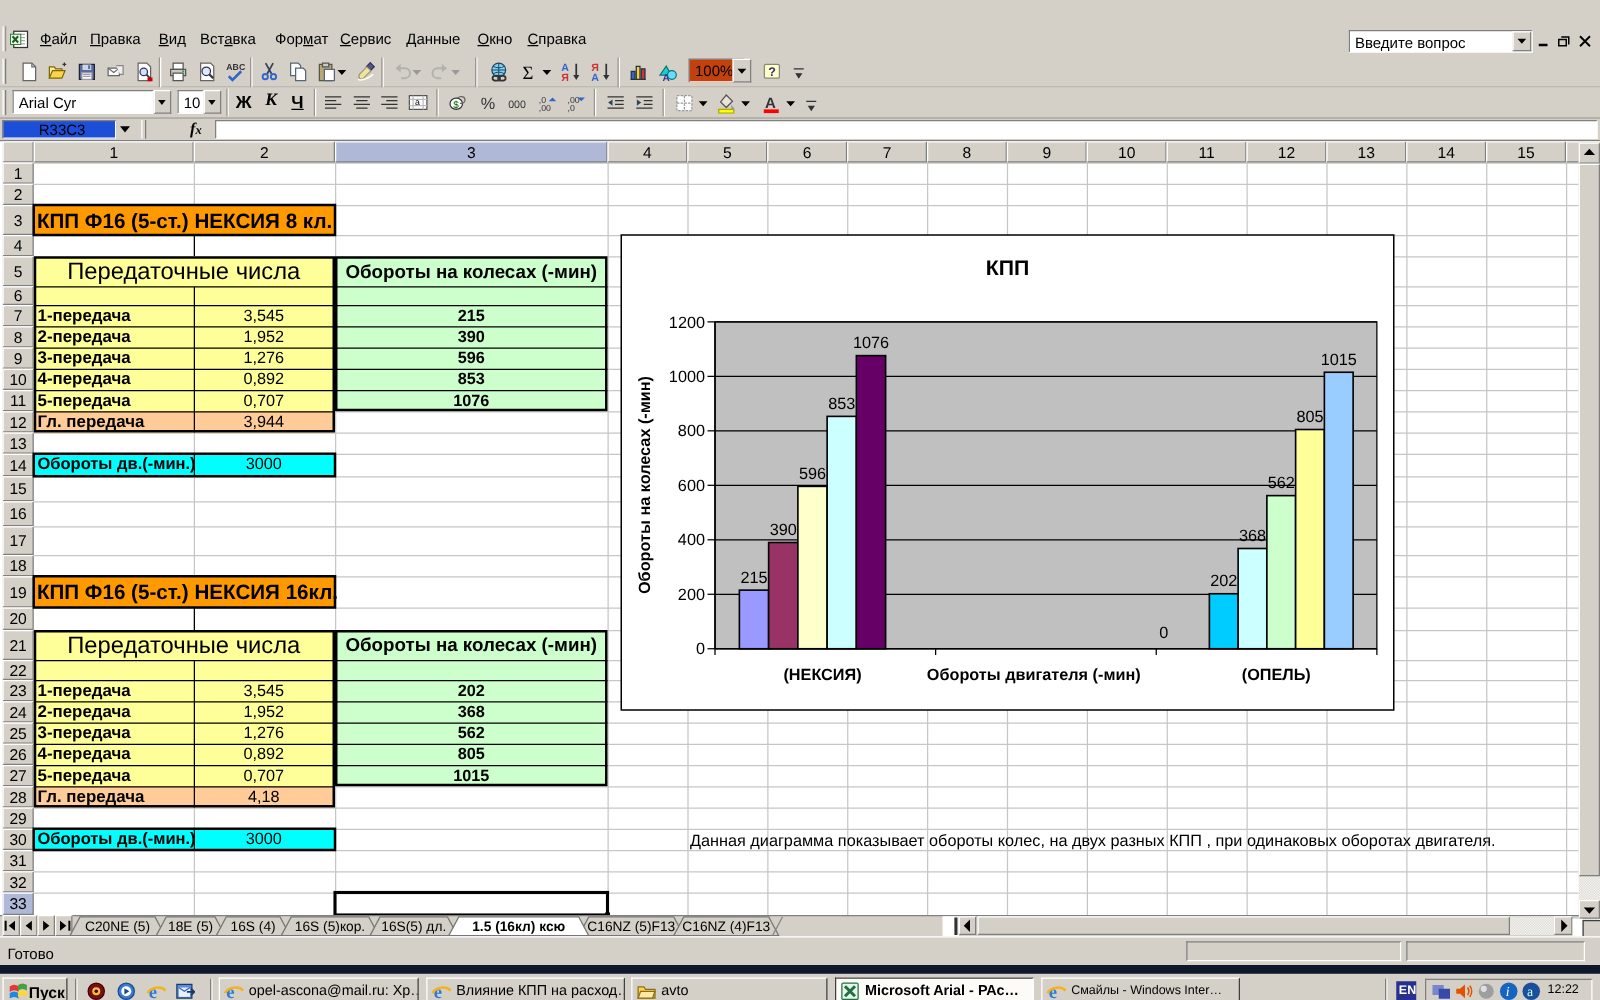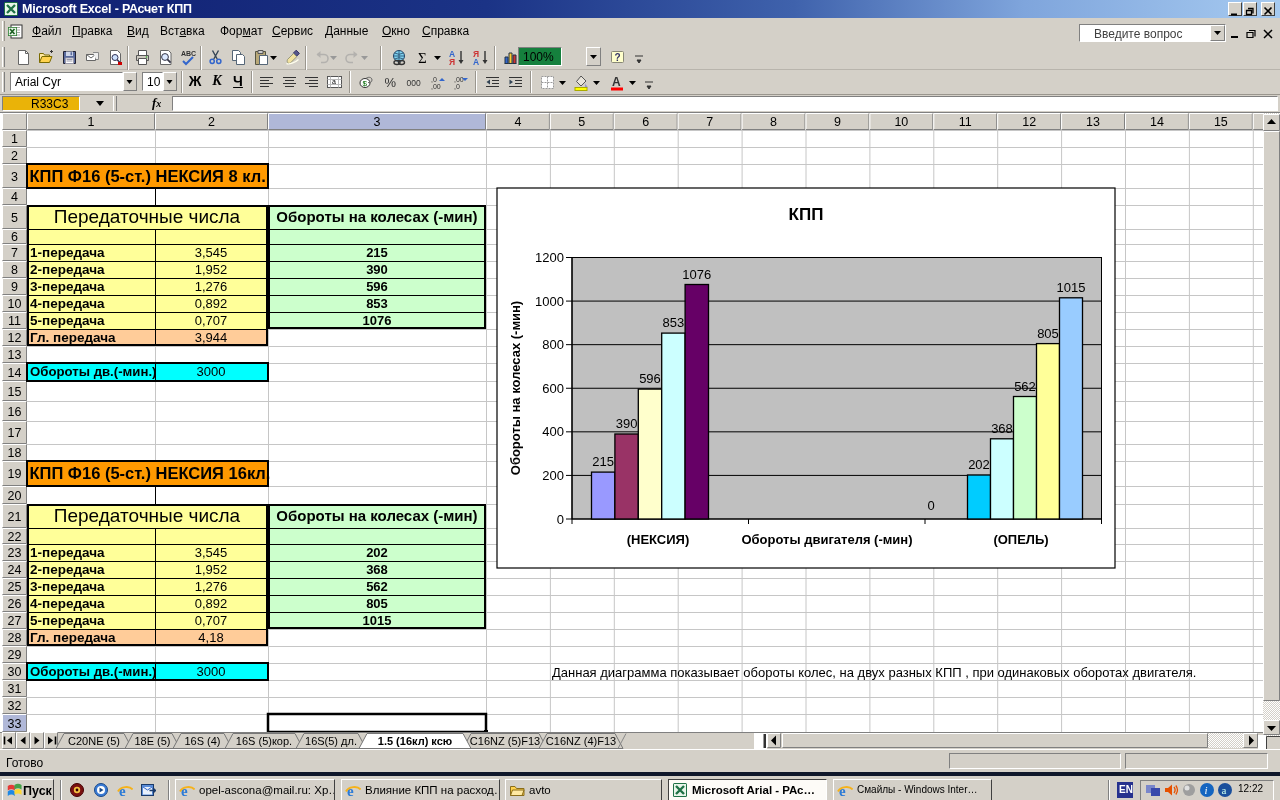--- a/index.html
+++ b/index.html
@@ -1,56 +1,39 @@
 <!DOCTYPE html>
 <html><head><meta charset="utf-8"><style>
 *{margin:0;padding:0;box-sizing:border-box}
 body{width:1280px;height:800px;overflow:hidden;font-family:"Liberation Sans",sans-serif}
 #screen{position:relative;width:1280px;height:800px;background:#D4D0C8}
 .abs{position:absolute}
 .tbtn{position:absolute;display:flex;align-items:center;justify-content:center}
 </style></head><body>
 <div id="screen">
-<div class="abs" style="left:0;top:0;width:1280px;height:18px;background:linear-gradient(90deg,#101F71 0%,#1B3386 38%,#3F62AC 62%,#7FA5DC 80%,#A6CAF0 100%)">
-<div class="abs" style="left:3px;top:1px"><svg width="16" height="16" viewBox="0 0 16 16" style="">
-          <rect x="1" y="1" width="14" height="14" rx="1.5" fill="#1E7145"></rect>
-          <rect x="2" y="2" width="12" height="12" fill="#E8F5E9"></rect>
-          <path d="M4 4l8 8M12 4l-8 8" stroke="#1E7145" stroke-width="2.4"></path>
-        </svg></div>
-<div class="abs" style="left:22px;top:2px;color:#fff;font-size:12.5px;font-weight:bold;letter-spacing:-.2px">Microsoft Excel - РАсчет КПП</div>
-<div class="abs" style="left:1228px;top:2px;width:14px;height:14px;background:#D4D0C8;border:1px solid;border-color:#fff #404040 #404040 #fff"><svg width="12" height="12">
-          <path d="M2 9.5h6" stroke="#000" stroke-width="2"></path>
-        </svg></div>
-<div class="abs" style="left:1243px;top:2px;width:14px;height:14px;background:#D4D0C8;border:1px solid;border-color:#fff #404040 #404040 #fff"><svg width="12" height="12">
-          <path d="M4 3.5h5v5M2.5 5.5h5v4h-5z" fill="none" stroke="#000" stroke-width="1.3"></path>
-        </svg></div>
-<div class="abs" style="left:1261px;top:2px;width:14px;height:14px;background:#D4D0C8;border:1px solid;border-color:#fff #404040 #404040 #fff"><svg width="12" height="12">
-          <path d="M2.5 2.5l7 7M9.5 2.5l-7 7" stroke="#000" stroke-width="1.6"></path>
-        </svg></div>
-</div>
 <div class="abs" style="left:0;top:18px;width:1280px;height:26px;background:#D4D0C8">
 <div class="abs" style="left:2px;top:3px;width:3px;height:20px;border-left:1px solid #fff;border-right:1px solid #9a968e"></div>
       <div class="abs" style="left:7px;top:5px"><svg width="17" height="17" viewBox="0 0 17 17" style="">
           <rect x="4" y="2" width="11" height="13" fill="#fff" stroke="#333"></rect>
           <path d="M6 4.5h7M6 7h7M6 9.5h7M6 12h7" stroke="#aaa"></path>
           <rect x="1" y="4" width="9" height="9" fill="#2E7D32"></rect>
           <rect x="1.8" y="4.8" width="7.4" height="7.4" fill="#E8F5E9"></rect>
           <path d="M3 6l4.5 5M7.5 6L3 11" stroke="#1B5E20" stroke-width="1.6"></path>
         </svg></div>
       <div class="abs" style="left:32px;top:6px;font-size:12px"><u>Ф</u>айл</div>
       <div class="abs" style="left:72px;top:6px;font-size:12px"><u>П</u>равка</div>
       <div class="abs" style="left:127px;top:6px;font-size:12px"><u>В</u>ид</div>
       <div class="abs" style="left:160px;top:6px;font-size:12px">Вст<u>а</u>вка</div>
       <div class="abs" style="left:220px;top:6px;font-size:12px">Фор<u>м</u>ат</div>
       <div class="abs" style="left:272px;top:6px;font-size:12px"><u>С</u>ервис</div>
       <div class="abs" style="left:325px;top:6px;font-size:12px"><u>Д</u>анные</div>
       <div class="abs" style="left:382px;top:6px;font-size:12px"><u>О</u>кно</div>
       <div class="abs" style="left:422px;top:6px;font-size:12px"><u>С</u>правка</div>
 <div class="abs" style="left:1079px;top:6px;width:147px;height:18px;background:#fff;border:1px solid;border-color:#808080 #fff #fff #808080">
-<div class="abs" style="left:14px;top:2px;font-size:12px;color:#404040">Введите вопрос</div>
+<div class="abs" style="left:4px;top:2px;font-size:12px;color:#000000">Введите вопрос</div>
 <div class="abs" style="left:130px;top:0;width:15px;height:16px;background:#D4D0C8;border:1px solid;border-color:#fff #808080 #808080 #fff"><svg width="13" height="14">
             <path d="M3 5l3.5 4L10 5z" fill="#000"></path>
           </svg></div>
       </div>
 <div class="abs" style="left:1229px;top:8px;width:12px;height:12px"><svg width="12" height="12">
           <path d="M2 9h7" stroke="#000" stroke-width="2"></path>
         </svg></div>
 <div class="abs" style="left:1245px;top:8px;width:12px;height:12px"><svg width="12" height="12">
           <path d="M4 2.5h6v6M2 4.5h6v5H2z" fill="none" stroke="#000" stroke-width="1.2"></path>
         </svg></div>
@@ -211,21 +194,21 @@
           <path d="M11 6h3v8.5h-3z" fill="#c33" stroke="#234"></path>
         </svg>
       </div>
       <div class="tbtn" style="left:523px;top:2px;width:22px;height:22px;">
         <svg width="17" height="17" viewBox="0 0 17 17" style="">
           <path d="M2 11l5-7 4 7z" fill="#2cc" stroke="#077"></path>
           <circle cx="11.5" cy="11" r="3.5" fill="#6df" stroke="#077"></circle>
           <text x="4" y="16" font-size="8" font-weight="bold" fill="#339" font-family="Liberation Sans">A</text>
         </svg>
       </div>
-      <div class="abs" style="left:518px;top:3px;width:44px;height:19px;background:#15803d;border:1px solid;border-color:#808080 #fff #fff #808080">
+      <div class="abs" style="left:551px;top:3px;width:44px;height:19px;background:#c2410c;border:1px solid;border-color:#808080 #fff #fff #808080">
         <div class="abs" style="left:4px;top:2px;font-size:12px">100%</div>
       </div>
       <div class="abs" style="left:586px;top:3px;width:15px;height:19px;background:#D4D0C8;border:1px solid;border-color:#fff #808080 #808080 #fff"><svg width="13" height="17">
           <path d="M3 7l3.5 4L10 7z" fill="#000"></path>
         </svg></div>
       <div class="tbtn" style="left:606px;top:2px;width:22px;height:22px;">
         <svg width="17" height="17" viewBox="0 0 17 17" style="">
           <rect x="2.5" y="2.5" width="12" height="11" rx="1" fill="#ffffcc" stroke="#887"></rect>
           <text x="5.5" y="12" font-size="10" font-weight="bold" fill="#336" font-family="Liberation Sans">?</text>
         </svg>
@@ -347,21 +330,21 @@
         </svg>
       </div>
       <div style="position:absolute;left:627px;top:1px;width:11px;height:22px"><svg width="11" height="22">
           <path d="M2 10l3.5 4L9 10z" fill="#000"></path>
         </svg></div>
       <div class="abs" style="left:644px;top:8px"><svg width="10" height="12">
           <path d="M1 2h8M3 6l2 3 2-3z" fill="#333" stroke="#333" stroke-width="1"></path>
         </svg></div>
     </div>
 <div class="abs" style="left:0;top:95px;width:1280px;height:18px;background:#D4D0C8;border-bottom:1px solid #808080">
-<div class="abs" style="left:2px;top:1px;width:78px;height:15px;background:#eab308;border:1px solid;border-color:#808080 #fff #fff #808080">
+<div class="abs" style="left:2px;top:1px;width:91px;height:15px;background:#1d4ed8;border:1px solid;border-color:#808080 #fff #fff #808080">
         <div class="abs" style="left:28px;top:0px;font-size:12px">R33C3</div>
       </div>
 <div class="abs" style="left:93px;top:1px;width:16px;height:15px;background:#D4D0C8"><svg width="14" height="14">
           <path d="M3 5l4 5 4-5z" fill="#000"></path>
         </svg></div>
 <div class="abs" style="left:113px;top:1px;width:4px;height:15px;border-left:1px solid #fff;border-right:1px solid #808080"></div>
 <div class="abs" style="left:152px;top:0px;width:16px;height:16px;font-size:13px;font-style:italic;font-family:'Liberation Serif';font-weight:bold">f<span style="font-size:10px">x</span></div>
 <div class="abs" style="left:172px;top:1px;width:1106px;height:15px;background:#fff;border:1px solid;border-color:#808080 #fff #fff #808080"></div>
 </div>
 <svg class="abs" style="left:0;top:113px" width="1280" height="636" viewBox="0 0 1280 636" font-family="Liberation Sans">
@@ -761,21 +744,21 @@
       <path d="M1249 622.5l5 5-5 5z" fill="#000"></path>
       <rect x="1258" y="622" width="8" height="14" fill="#fff"></rect>
       <rect x="1266" y="623" width="14" height="13" fill="#D4D0C8"></rect>
       <path d="M1266.5 636V623.5H1280" stroke="#404040" fill="none"></path>
     </svg>
 <div class="abs" style="left:0;top:749px;width:1280px;height:23px;background:#D4D0C8;border-top:1px solid #fff">
 <div class="abs" style="left:6px;top:6px;font-size:12px">Готово</div>
 <div class="abs" style="left:949px;top:3px;width:172px;height:16px;border:1px solid;border-color:#808080 #fff #fff #808080"></div>
 <div class="abs" style="left:1125px;top:3px;width:143px;height:16px;border:1px solid;border-color:#808080 #fff #fff #808080"></div>
 </div>
-<div class="abs" style="left:0;top:772px;width:1280px;height:28px;background:#D4D0C8;border-top:4px solid #0f172a">
+<div class="abs" style="left:0;top:772px;width:1280px;height:28px;background:#D4D0C8;border-top:7px solid #0f172a">
       <div class="abs" style="left:2px;top:3px;width:52px;height:22px;background:#D4D0C8;border:1px solid;border-color:#fff #404040 #404040 #fff">
 <div class="abs" style="left:3px;top:3px"><svg width="16" height="16" viewBox="0 0 18 18">
             <path d="M2 4.5q2-1.5 4-1.5t4 1.5v5q-2-1.5-4-1.5t-4 1.5z" fill="#E53935" transform="translate(0,-1)"></path>
             <path d="M2 4.5q2-1.5 4-1.5t4 1.5v5q-2-1.5-4-1.5t-4 1.5z" fill="#43A047" transform="translate(7.5,-2.2)"></path>
             <path d="M2 4.5q2-1.5 4-1.5t4 1.5v5q-2-1.5-4-1.5t-4 1.5z" fill="#1E88E5" transform="translate(0,5)"></path>
             <path d="M2 4.5q2-1.5 4-1.5t4 1.5v5q-2-1.5-4-1.5t-4 1.5z" fill="#FDD835" transform="translate(7.5,3.8)"></path>
           </svg></div>
 <div class="abs" style="left:20px;top:4px;font-size:12.5px;font-weight:bold">Пуск</div>
       </div>
       <div class="abs" style="left:60px;top:4px;width:2px;height:20px;border-left:1px solid #808080;border-right:1px solid #fff"></div>

